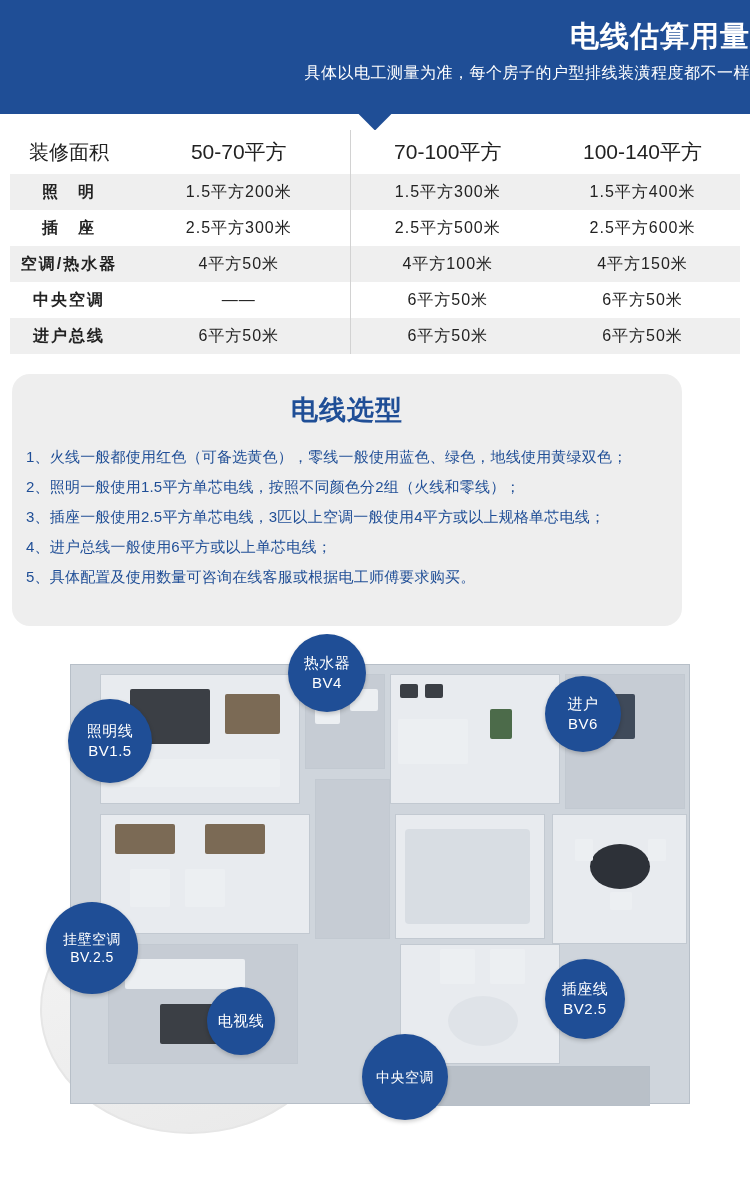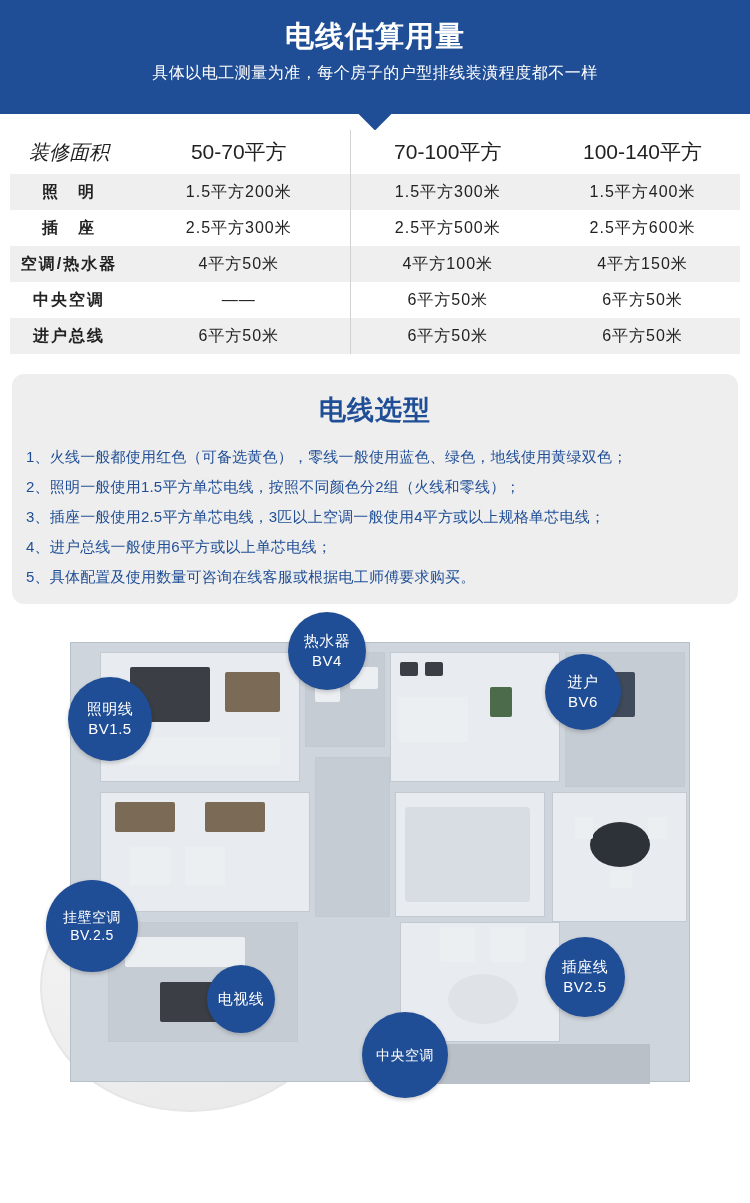--- a/index.html
+++ b/index.html
@@ -15,21 +15,21 @@
     overflow: hidden;
   }
 
   
   .banner {
     position: relative;
     width: 750px;
     height: 114px;
     background: #1f4e96;
     color: #ffffff;
-    text-align: center;
+    text-align: right;
     padding-top: 14px;
   }
   .banner-title {
     font-size: 29px;
     font-weight: bold;
     letter-spacing: 1px;
     line-height: 44px;
   }
   .banner-sub {
     font-size: 16px;
@@ -61,21 +61,21 @@
   table.est td {
     padding: 0;
     vertical-align: middle;
   }
   .hdr-row td {
     height: 44px;
     font-size: 21px;
     color: #222;
     text-align: center;
   }
-  .hdr-row td.c0 { font-size: 20px; font-style: italic; }
+  .hdr-row td.c0 { font-size: 20px; }
   .body-row td {
     height: 36px;
     font-size: 16px;
     color: #222;
     text-align: center;
     letter-spacing: 1px;
   }
   .body-row td.c0 {
     font-size: 16px;
     letter-spacing: 2px;
@@ -88,24 +88,24 @@
   }
   .col0 { width: 118px; }
   .col1 { width: 222px; }
   .col2 { width: 195px; }
   .col3 { width: 195px; }
   .dash { letter-spacing: 0; }
 
   
   .sel-box {
     margin: 14px 12px 0 12px;
-    width: 726px;
+    width: 670px;
     background: #eeeeee;
-    border-radius: 12px;
-    padding: 18px 0 12px 0;
+    border-radius: 18px;
+    padding: 18px 0 34px 0;
   }
   .sel-title {
     text-align: center;
     color: #1f4e96;
     font-size: 27px;
     font-weight: bold;
     letter-spacing: 1px;
     margin-bottom: 14px;
   }
   .sel-list {

